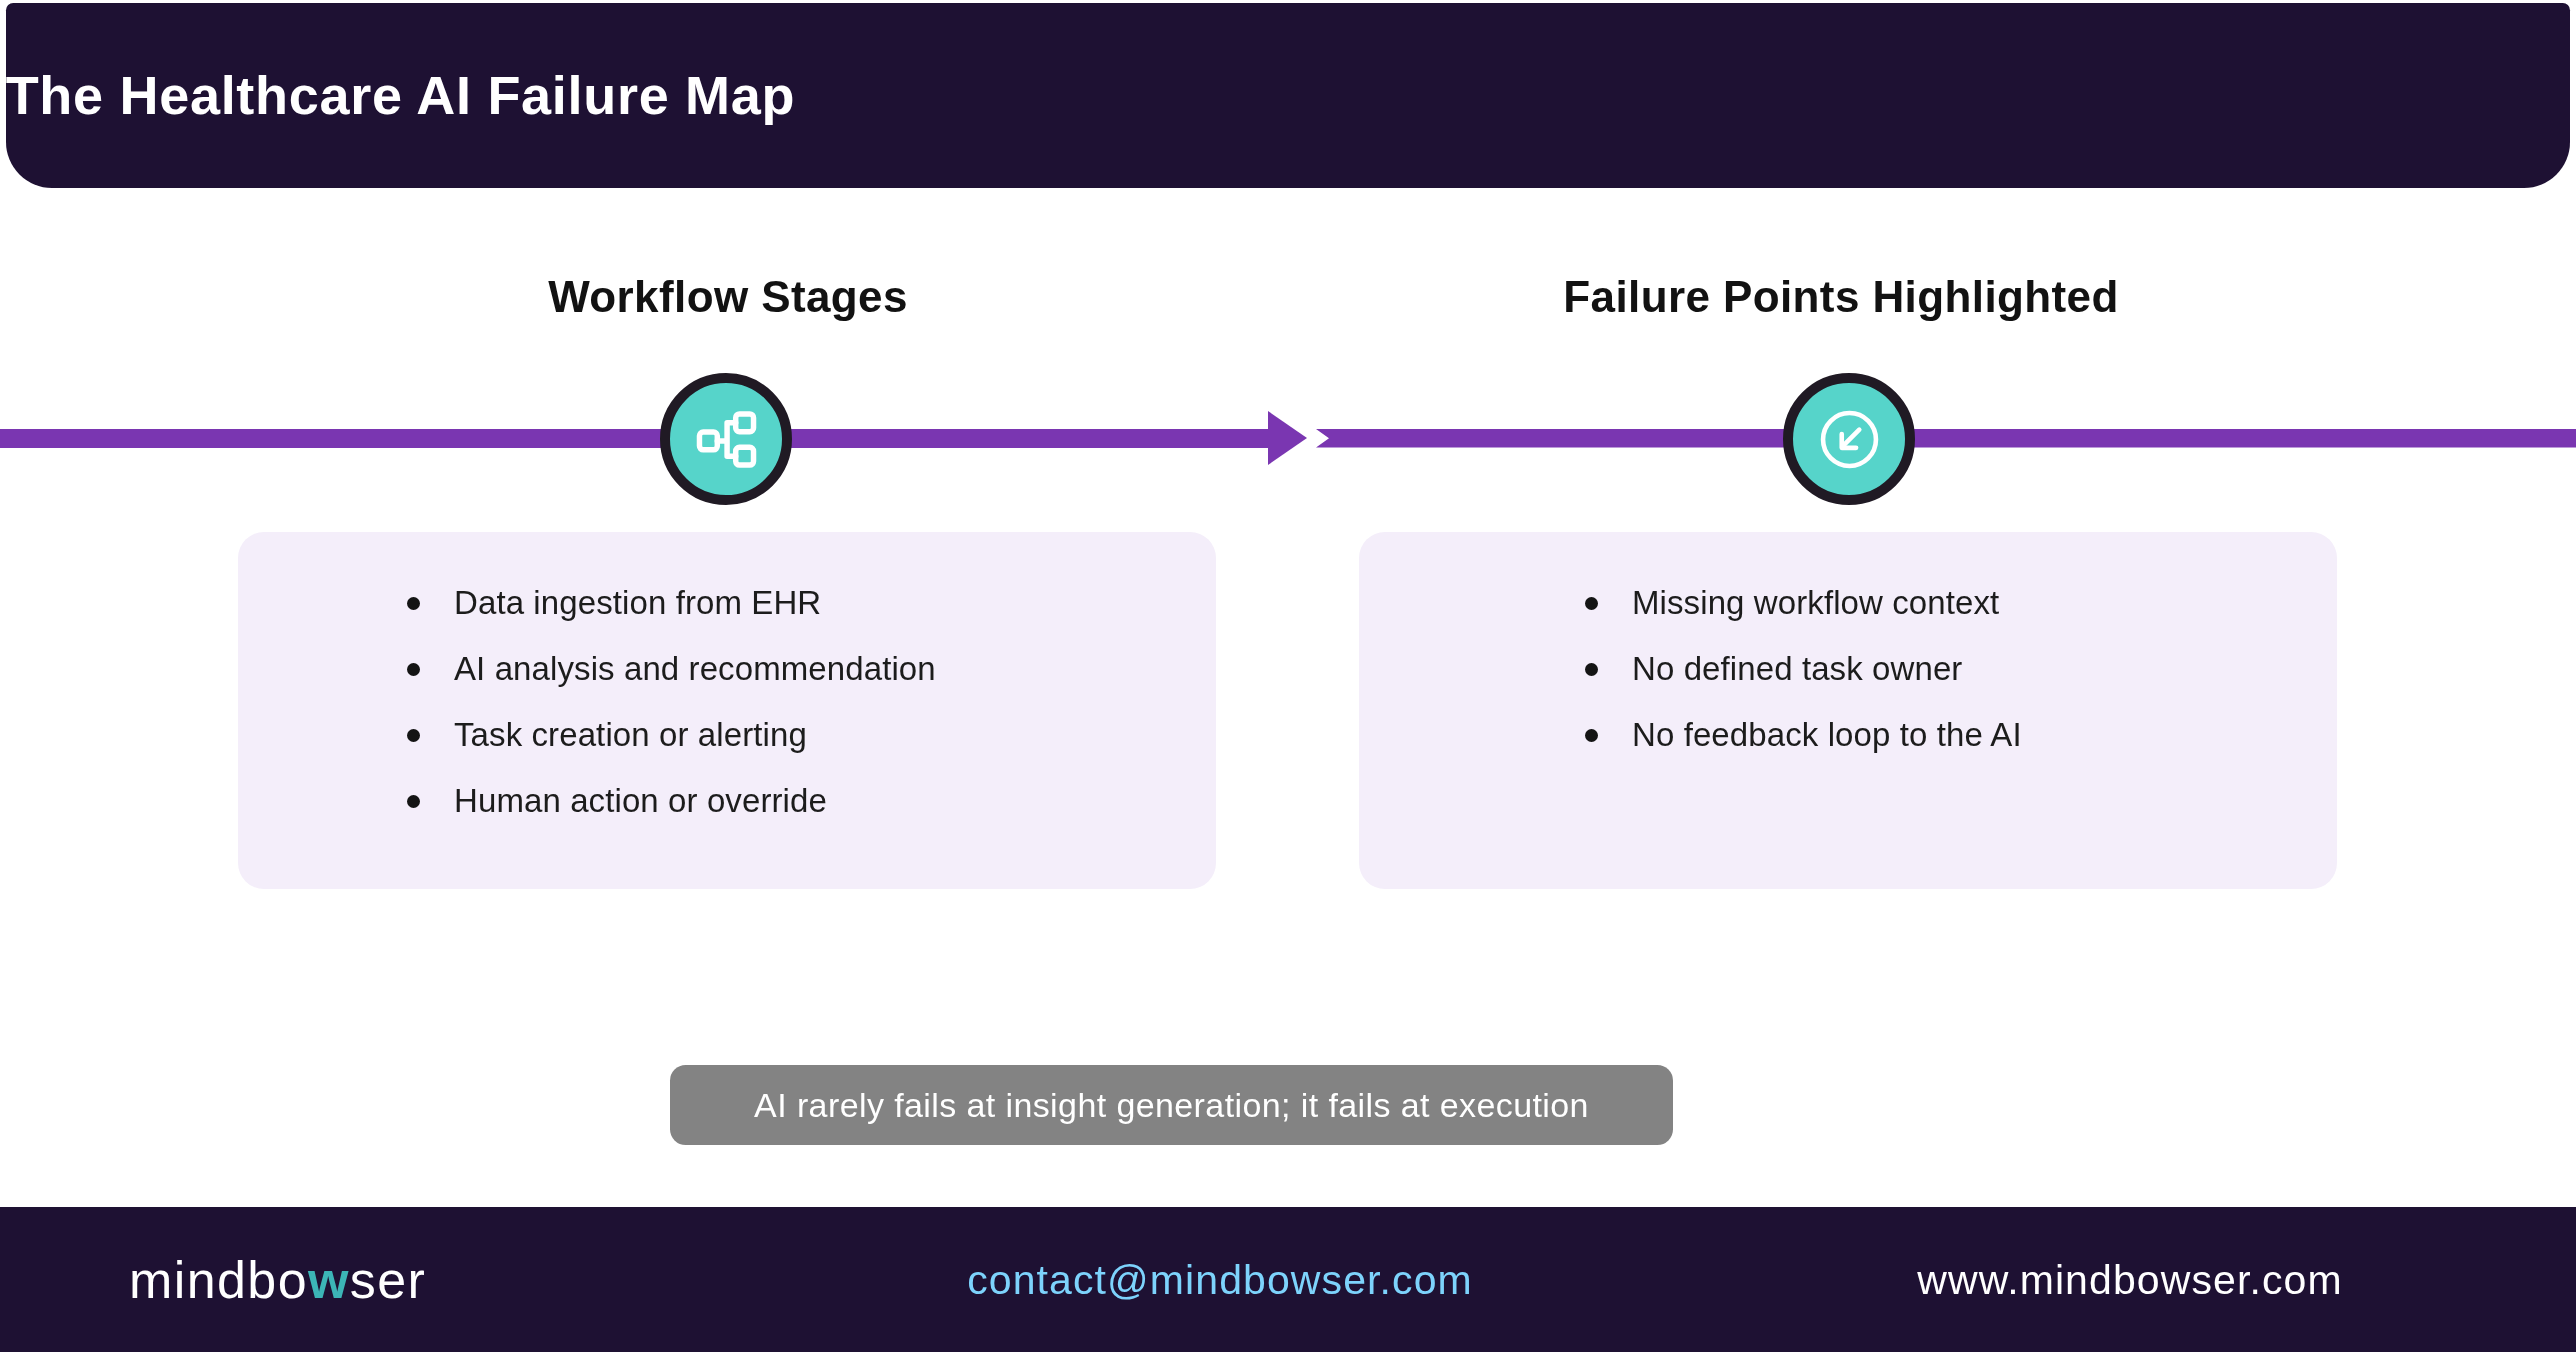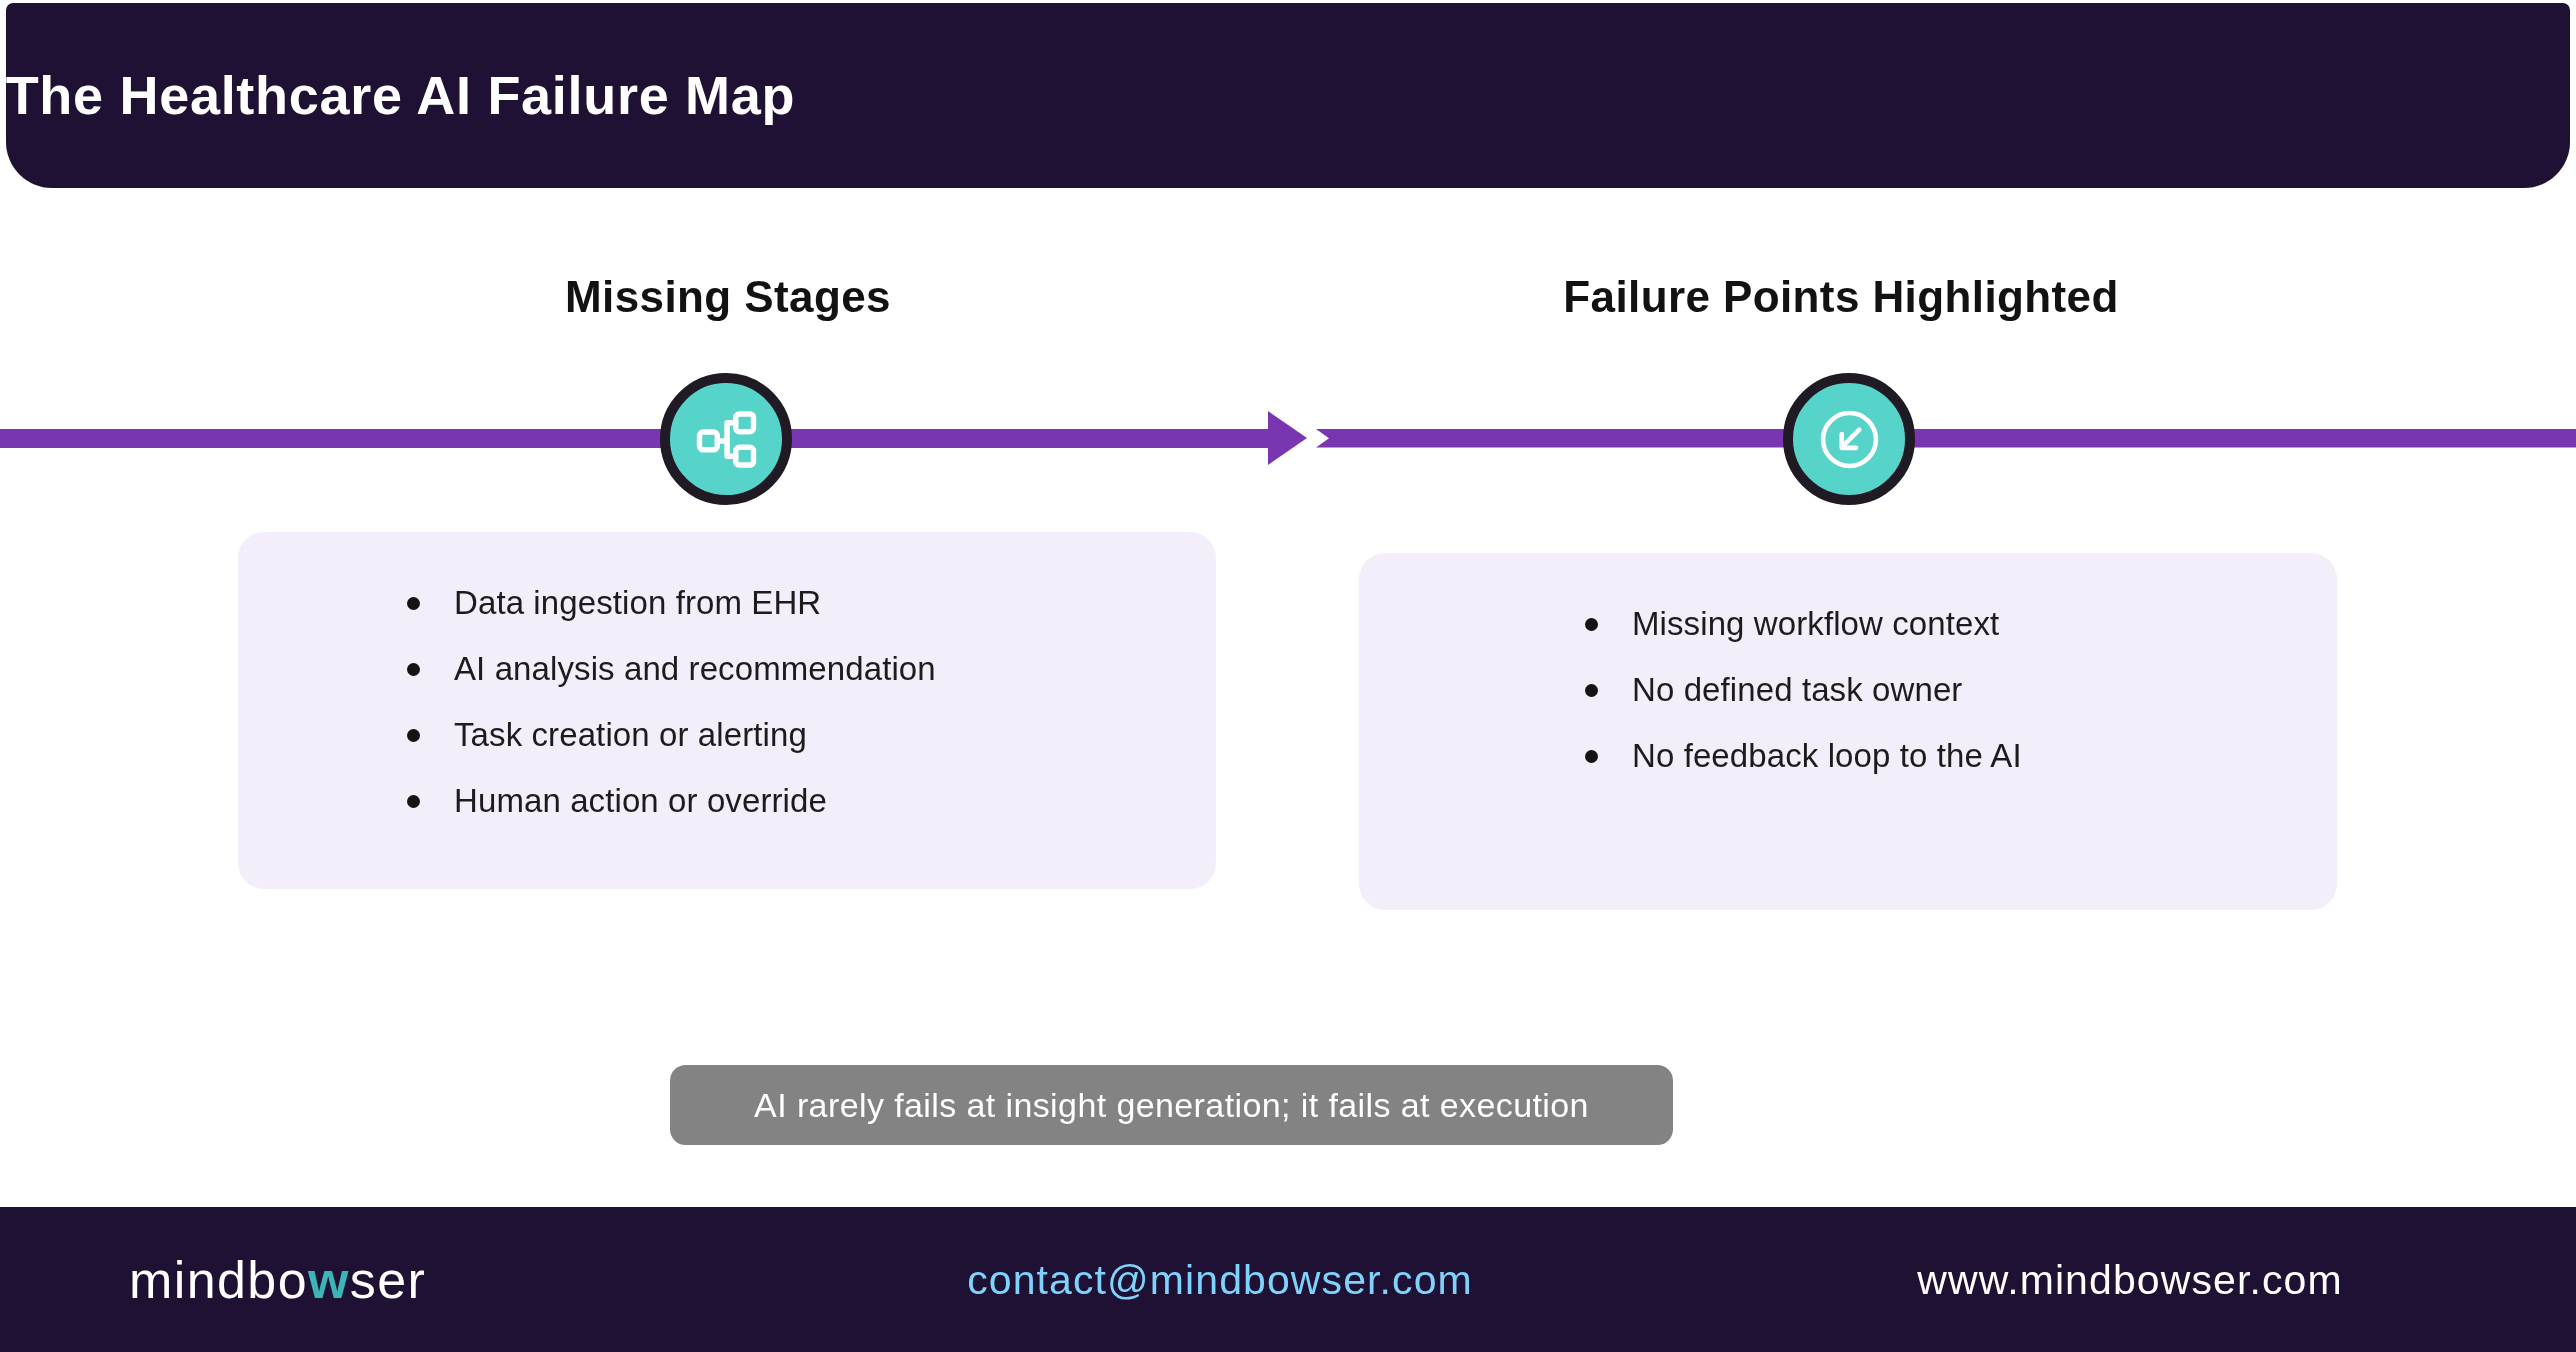--- a/index.html
+++ b/index.html
@@ -68,21 +68,21 @@
   .node-circle.right{left:1783px;}
   .node-circle svg{width:69px; height:69px; display:block;}
 
   
   .card{
     position:absolute; top:532px; width:978px; height:357px;
     background:var(--card_bg);
     border-radius:26px;
   }
   .card.left{left:238px;}
-  .card.right{left:1359px;margin-top:21px;}
+  .card.right{left:1359px;}
   .bullet-list{list-style:none;}
   .card.left .bullet-list{padding:38px 43px 0 166px;}
   .card.right .bullet-list{padding:38px 43px 0 223px;}
   .bullet-item{
     position:relative;
     padding-left:50px;
     font-size:33px; line-height:66px; color:var(--ink);
     white-space:pre-line;
     letter-spacing:0.1px;
   }
@@ -123,21 +123,21 @@
     white-space:nowrap;
   }
 </style>
 </head>
 <body>
 
 <div class="header">
   <div class="header-title">The Healthcare AI Failure Map</div>
 </div>
 
-<div class="col-heading left">Missing Stages</div>
+<div class="col-heading left">Workflow Stages</div>
 <div class="col-heading right">Failure Points Highlighted</div>
 
 <div class="line-seg line-left"></div>
 <div class="arrow-head"></div>
 <div class="line-seg line-right"></div>
 
 <div class="node-circle left">
   <span>
     <svg viewBox="0 0 24 24" fill="none" stroke="#ffffff" stroke-width="1.9" stroke-linecap="round" stroke-linejoin="round">
       <rect x="2.6" y="9.4" width="6.2" height="6.2" rx="1.3"></rect>

